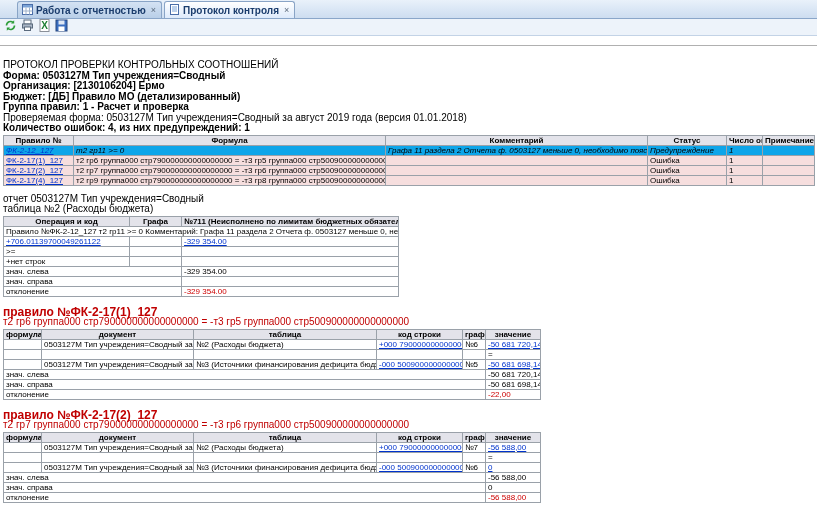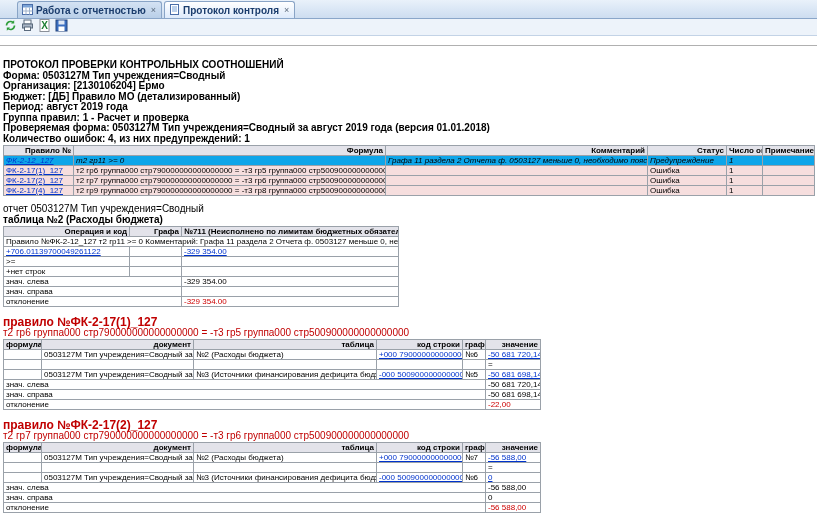--- a/index.html
+++ b/index.html
@@ -47,37 +47,37 @@
   .tbtn {
     width: 15px; height: 15px;
     border: none; background: transparent; padding: 1px;
     display: flex; align-items: center; justify-content: center;
     cursor: pointer;
   }
   .gap-strip { height: 9px; background: #fff; }
   .hrule { height: 0; border-bottom: 1px solid #b0b0b0; }
   
   .content { padding: 14px 3px 0 3px; font-size: 10px; color: #000; }
-  .pline { line-height: 10.5px; white-space: nowrap; font-weight: bold; }
+  .pline { line-height: 10.5px; white-space: nowrap; }
   .pline.bold { font-weight: bold; }
   .caption { margin-top: 8px; line-height: 10.5px; }
   
   table.grid { border-collapse: collapse; table-layout: fixed; margin-top: 1px; }
   table.grid th, table.grid td {
     border: 1px solid #9aa1a9;
     font-size: 8px;
     height: 10px; line-height: 9px;
     padding: 0 2px;
     overflow: hidden; white-space: nowrap;
     text-align: left; vertical-align: middle;
   }
   table.grid th {
     background: #e3e3ea;
     font-weight: bold;
-    text-align: right;
+    text-align: center;
   }
   td.r { text-align: right; }
   .link { color: #0033cc; text-decoration: underline; cursor: pointer; }
   .redv { color: #cc0000; }
   tr.row-error td { background: #f6dede; }
   tr.row-warning td { background: #0ea5e9; font-style: italic; }
   .red-heading { color: #c00000; font-weight: bold; font-size: 12px; line-height: 10.5px; margin-top: 10px; white-space: nowrap; }
   .red-formula { color: #c00000; font-size: 10px; line-height: 10.5px; white-space: nowrap; }
   .rule-note { font-size: 8px; }
 </style>
@@ -143,21 +143,20 @@
 
   <div class="gap-strip"></div>
   <div class="hrule"></div>
 
   <div class="content">
 
     <div class="pline">ПРОТОКОЛ ПРОВЕРКИ КОНТРОЛЬНЫХ СООТНОШЕНИЙ</div>
     <div class="pline bold">Форма: 0503127М Тип учреждения=Сводный</div>
     <div class="pline bold">Организация: [2130106204] Ермо</div>
     <div class="pline bold">Бюджет: [ДБ] Правило МО (детализированный)</div>
-    <div class="pline bold">Период: август 2019 года</div>
     <div class="pline bold">Группа правил: 1 - Расчет и проверка</div>
     <div class="pline">Проверяемая форма: 0503127М Тип учреждения=Сводный за август 2019 года (версия 01.01.2018)</div>
     <div class="pline bold">Количество ошибок: 4, из них предупреждений: 1</div>
 
 
     <table class="grid" style="width:811px">
       <colgroup>
         <col style="width:70px">
           <col style="width:312px">
           <col style="width:262px">

